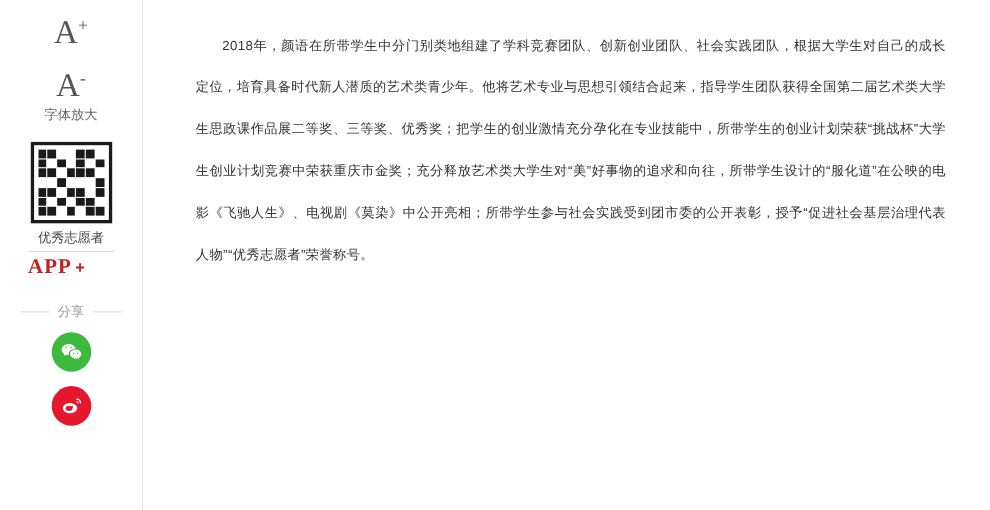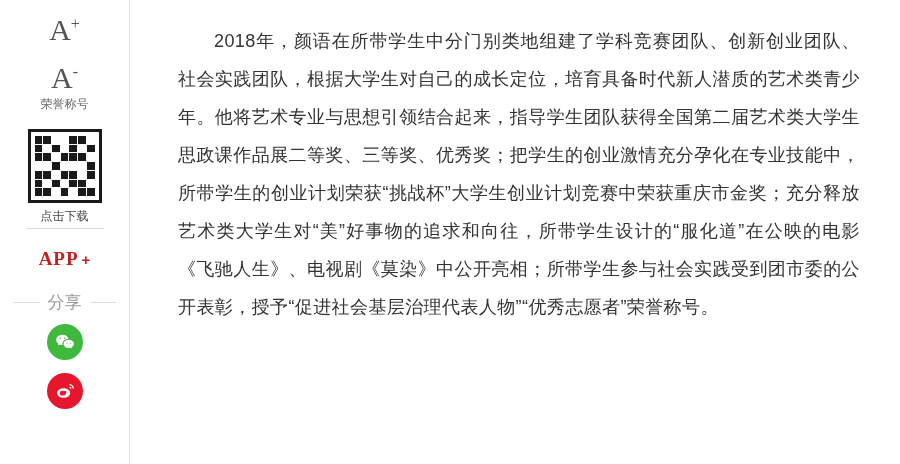--- a/index.html
+++ b/index.html
@@ -83,45 +83,45 @@
   .qr-caption {
     font-size: 12px;
     color: #444444;
     margin-top: 5px;
     line-height: 16px;
   }
   .app-badge {
     margin-top: 4px;
     display: inline-flex;
     align-items: center;
-    justify-content: center;
+    justify-content: flex-start;
     gap: 3px;
     border-top: 1px solid #d9d9d9;
-    padding-top: 20px;
+    padding-top: 4px;
     width: 78px;
   }
   .app-text {
     color: #c0231f;
     font-family: "Liberation Serif", serif;
     font-weight: bold;
     font-size: 19px;
     letter-spacing: 1px;
     line-height: 20px;
   }
   .app-plus {
     color: #c0231f;
     font-size: 15px;
     font-weight: bold;
     line-height: 15px;
   }
 
   
   .share-head {
     margin-top: 22px;
-    font-size: 17px;
+    font-size: 12px;
     color: #9b9b9b;
     display: flex;
     align-items: center;
     justify-content: center;
     gap: 8px;
   }
   .share-head .rule {
     display: block;
     width: 26px;
     height: 1px;
@@ -157,21 +157,21 @@
     font-family: "Liberation Sans", sans-serif;
     font-weight: bold;
     font-size: 17px;
     color: #1a1a1a;
     letter-spacing: 1px;
     margin: 0 0 30px 0;
     line-height: 26px;
   }
   .article-body p {
     margin: 0 0 4px 0;
-    font-size: 18px;
+    font-size: 12px;
     color: #333333;
     line-height: 38px;
     text-align: justify;
     text-indent: 2em;
     letter-spacing: 0.4px;
   }
 </style>
 </head>
 <body>
 
@@ -182,21 +182,21 @@
     <div class="side-block">
       <div class="side-glyph">
         <span>A</span><sup>+</sup>
       </div>
     </div>
 
     <div class="side-block">
       <div class="side-glyph">
         <span>A</span><sup>-</sup>
       </div>
-      <div class="side-label">荣誉称号</div>
+      <div class="side-label">字体放大</div>
     </div>
 
     <div class="qr-wrap">
       <div class="qr">
         <div class="qr-inner">
           <i></i>
             <i></i>
             <i class="off"></i>
             <i class="off"></i>
             <i></i>
@@ -239,21 +239,21 @@
             <i class="off"></i>
           <i></i>
             <i></i>
             <i class="off"></i>
             <i></i>
             <i class="off"></i>
             <i></i>
             <i></i>
         </div>
       </div>
-      <div class="qr-caption">点击下载</div>
+      <div class="qr-caption">优秀志愿者</div>
       <div class="app-badge">
         <span class="app-text">APP</span>
         <span class="app-plus">+</span>
       </div>
     </div>
 
     <div class="share-head">
       <span class="rule"></span>
       <span>分享</span>
       <span class="rule"></span>

